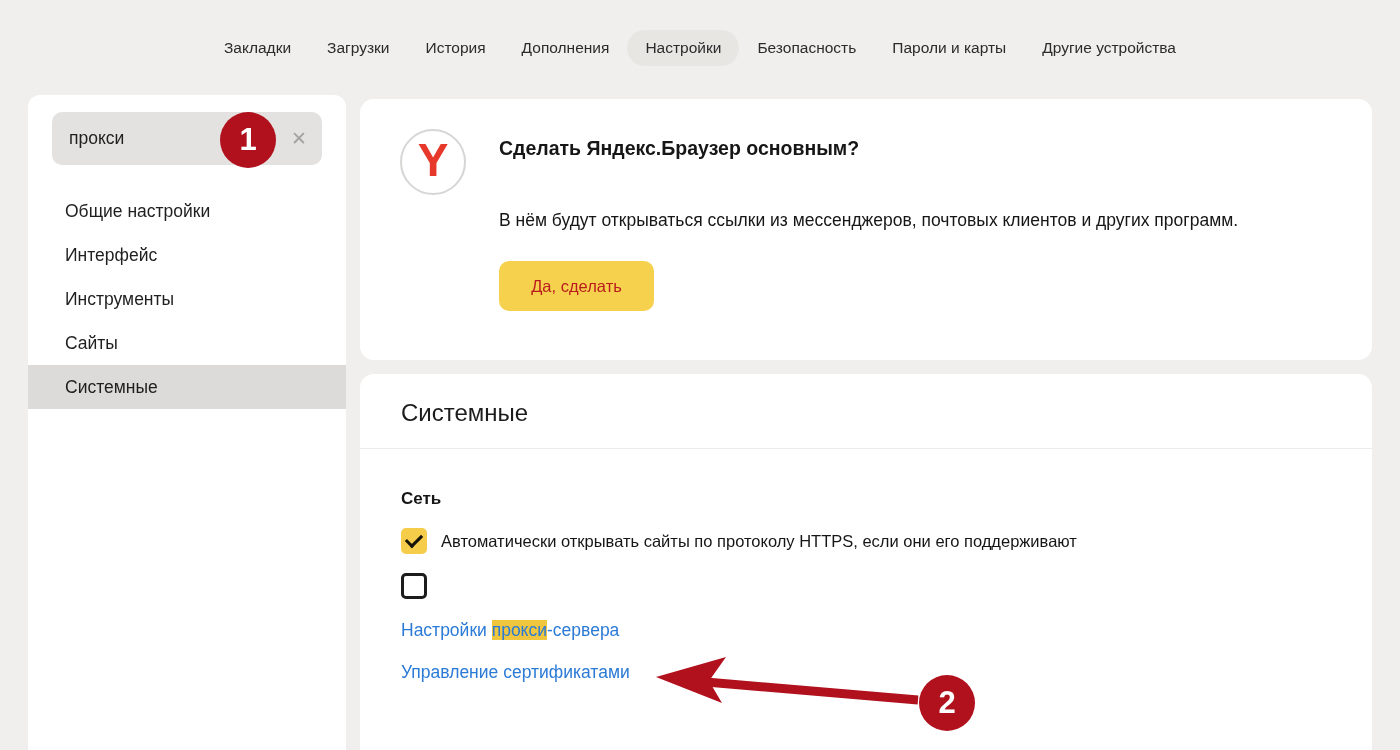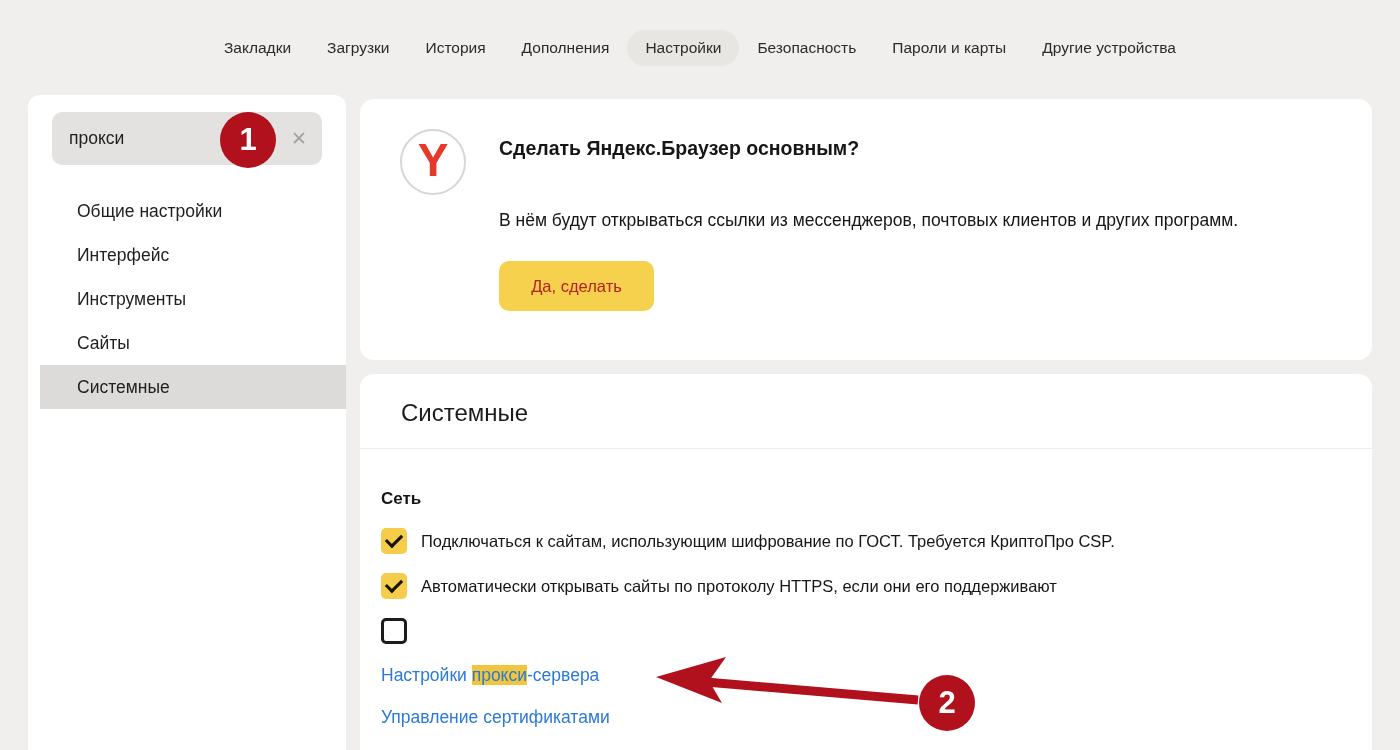--- a/index.html
+++ b/index.html
@@ -58,21 +58,21 @@
     padding-left: 17px;
     min-width: 0;
   }
   .clear-icon {
     color: #a3a3a3;
     font-size: 19px;
     padding: 0 15px 0 60px;
     cursor: pointer;
     line-height: 1;
   }
-  .side-menu { position: absolute; top: 94px; left: 12px; right: 0; }
+  .side-menu { position: absolute; top: 94px; left: 0; right: 0; }
   .side-item {
     height: 44px;
     display: flex;
     align-items: center;
     padding-left: 37px;
     font-size: 17.5px;
     color: #1f1f1f;
     cursor: pointer;
   }
   .side-item.active { background: #dcdbd9; }
@@ -146,21 +146,21 @@
     font-size: 24px;
     font-weight: 400;
     color: #1c1c1c;
     padding: 25px 0 0 41px;
   }
   .divider {
     margin-top: 21px;
     height: 1px;
     background: #ecebe9;
   }
-  .section-body { padding: 0 40px 0 21px; }
+  .section-body { padding: 0 40px 0 41px; }
   .section-title {
     margin-top: 40px;
     font-size: 17px;
     font-weight: 700;
     color: #161616;
   }
   .check-row {
     margin-top: 19px;
     display: flex;
     align-items: center;
@@ -261,24 +261,20 @@
     <button class="yellow-btn">Да, сделать</button>
   </div>
 </section>
 
 <section class="card system-card">
   <h1>Системные</h1>
   <div class="divider"></div>
   <div class="section-body">
     <div class="section-title">Сеть</div>
 
-    <div class="check-row">
-      <span class="checkbox checked"></span>
-      <span class="check-label">Подключаться к сайтам, использующим шифрование по ГОСТ. Требуется КриптоПро CSP.</span>
-    </div>
 
     <div class="check-row">
       <span class="checkbox checked"></span>
       <span class="check-label">Автоматически открывать сайты по протоколу HTTPS, если они его поддерживают</span>
     </div>
 
     <div class="check-row">
       <span class="checkbox unchecked"></span>
     </div>
 

